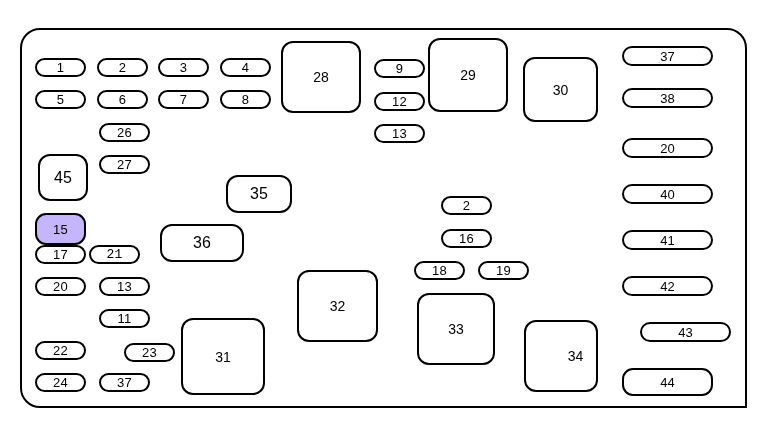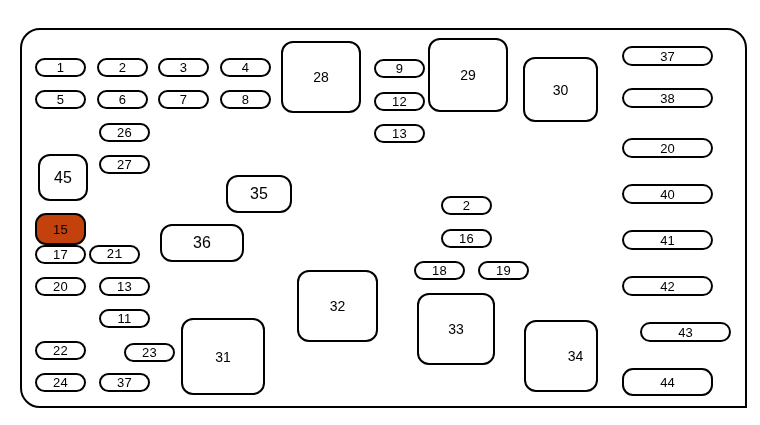--- a/index.html
+++ b/index.html
@@ -110,21 +110,21 @@
       </div>
       <div class="slot fuse" style="left: 99px; top: 123px; width: 51px; height: 19px; border-color: rgb(0, 0, 0); background: rgb(255, 255, 255);">
         <span class="slot-label">26</span>
       </div>
       <div class="slot fuse" style="left: 99px; top: 155px; width: 51px; height: 19px; border-color: rgb(0, 0, 0); background: rgb(255, 255, 255);">
         <span class="slot-label">27</span>
       </div>
       <div class="slot block" style="left: 38px; top: 154px; width: 50px; height: 47px; border-color: rgb(0, 0, 0); background: rgb(255, 255, 255);">
         <span class="slot-label">45</span>
       </div>
-      <div class="slot fuse" style="left: 35px; top: 213px; width: 51px; height: 32px; border-color: rgb(0, 0, 0); background: #c2410c;">
+      <div class="slot fuse" style="left: 35px; top: 213px; width: 51px; height: 32px; border-color: rgb(0, 0, 0); background: #c4b5fd;">
         <span class="slot-label">15</span>
       </div>
       <div class="slot fuse" style="left: 35px; top: 245px; width: 51px; height: 19px; border-color: rgb(0, 0, 0); background: rgb(255, 255, 255);">
         <span class="slot-label">17</span>
       </div>
       <div class="slot fuse" style="left: 89px; top: 245px; width: 51px; height: 19px; border-color: rgb(0, 0, 0); background: rgb(255, 255, 255); font-family: Liberation Mono, monospace;">
         <span class="slot-label">21</span>
       </div>
       <div class="slot fuse" style="left: 35px; top: 277px; width: 51px; height: 19px; border-color: rgb(0, 0, 0); background: rgb(255, 255, 255);">
         <span class="slot-label">20</span>

